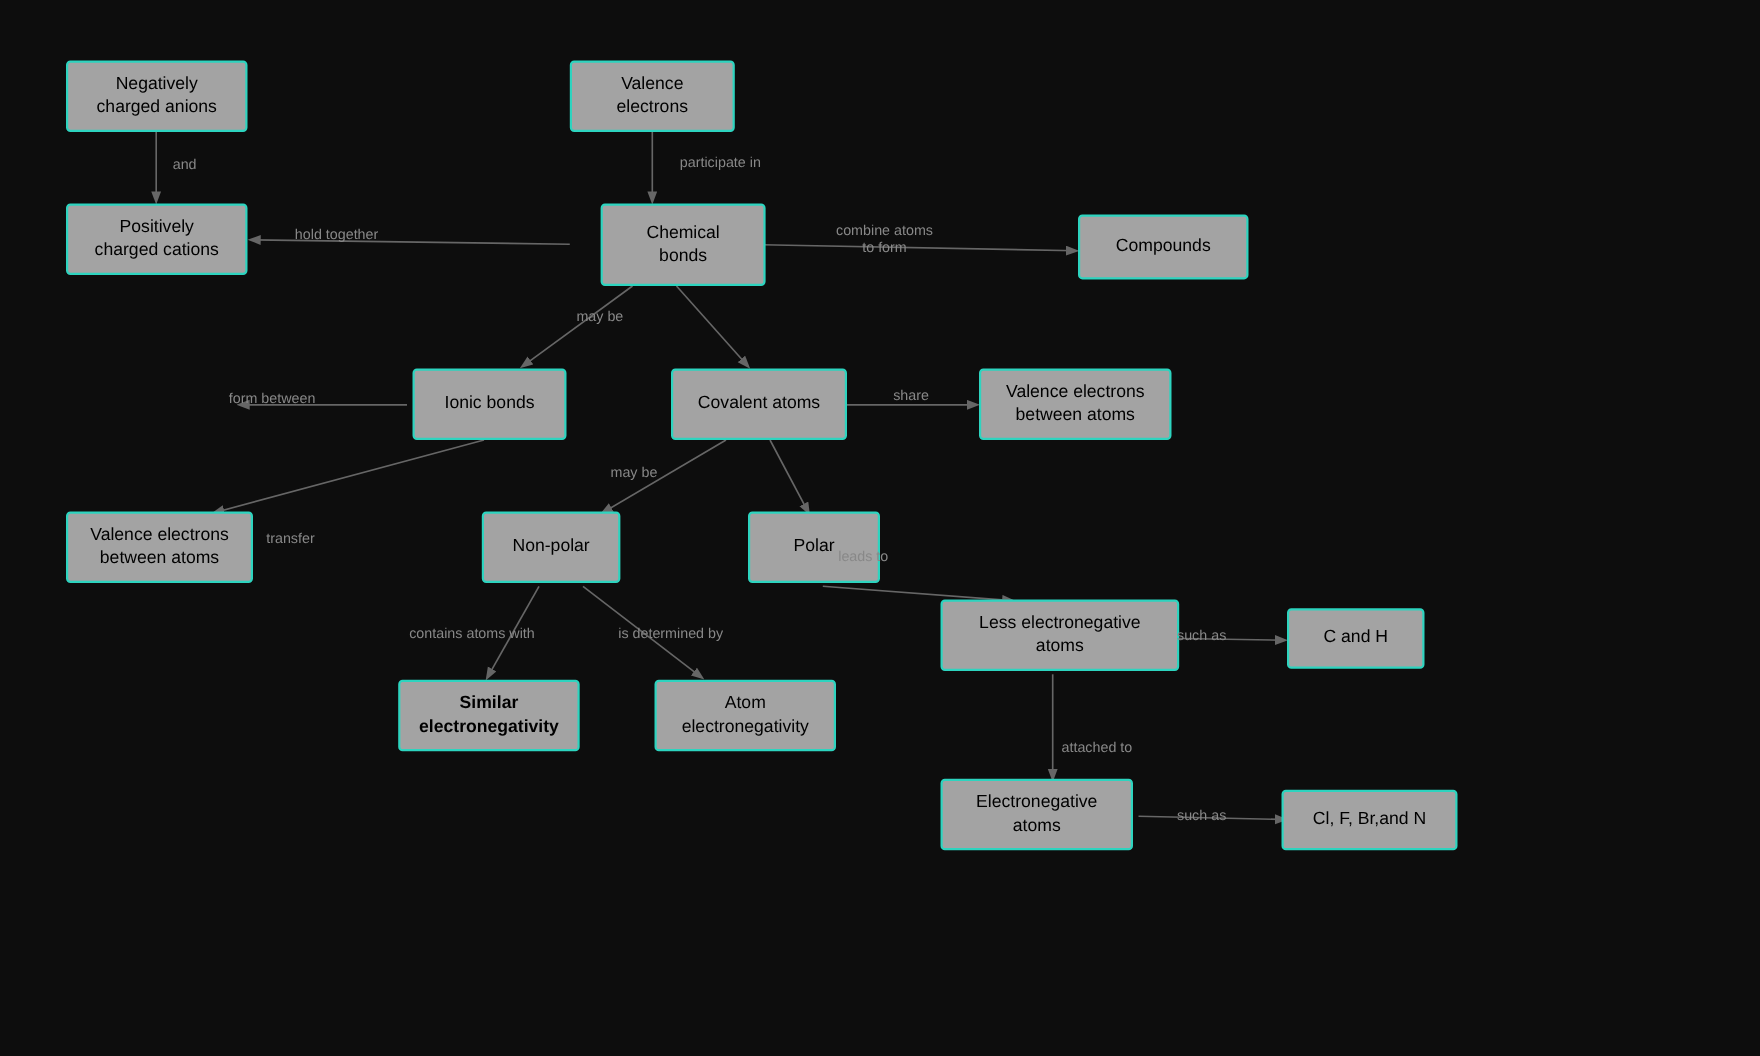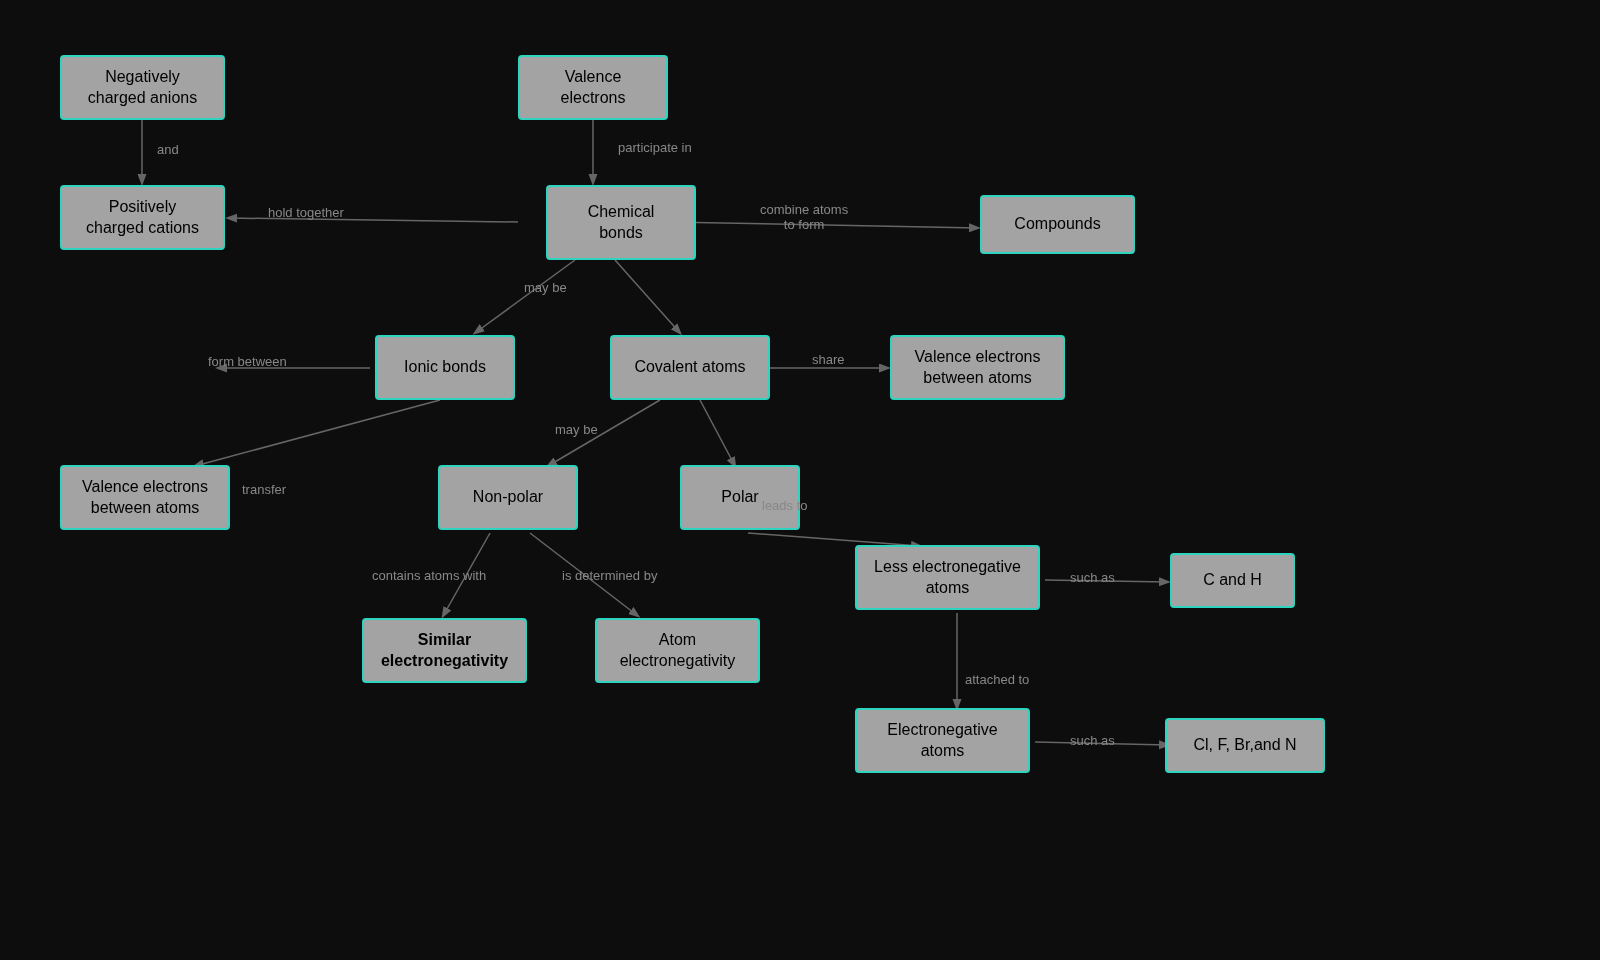--- a/index.html
+++ b/index.html
@@ -134,29 +134,29 @@
 
 
   <div class="node" style="left:890px; top:335px; width:175px; height:65px;">
     <span>Valence electrons<br>between atoms</span>
   </div>
 
   <div class="node" style="left:60px; top:465px; width:170px; height:65px;">
     <span>Valence electrons<br>between atoms</span>
   </div>
 
-  <div class="node" style="left:438px; top:465px; width:140px; height:65px;">
+  <div class="node" style="left:438px; top:465px; width:126px; height:65px;">
     <span>Non-polar</span>
   </div>
 
   <div class="node" style="left:680px; top:465px; width:120px; height:65px;">
     <span>Polar</span>
   </div>
 
-  <div class="node" style="left:855px; top:545px; width:185px; height:65px;">
+  <div class="node" style="left:855px; top:545px; width:217px; height:65px;">
     <span>Less electronegative<br>atoms</span>
   </div>
 
   <div class="node" style="left:362px; top:618px; width:165px; height:65px;font-weight:bold;">
     <span>Similar<br>electronegativity</span>
   </div>
 
   <div class="node" style="left:595px; top:618px; width:165px; height:65px;">
     <span>Atom<br>electronegativity</span>
   </div>

